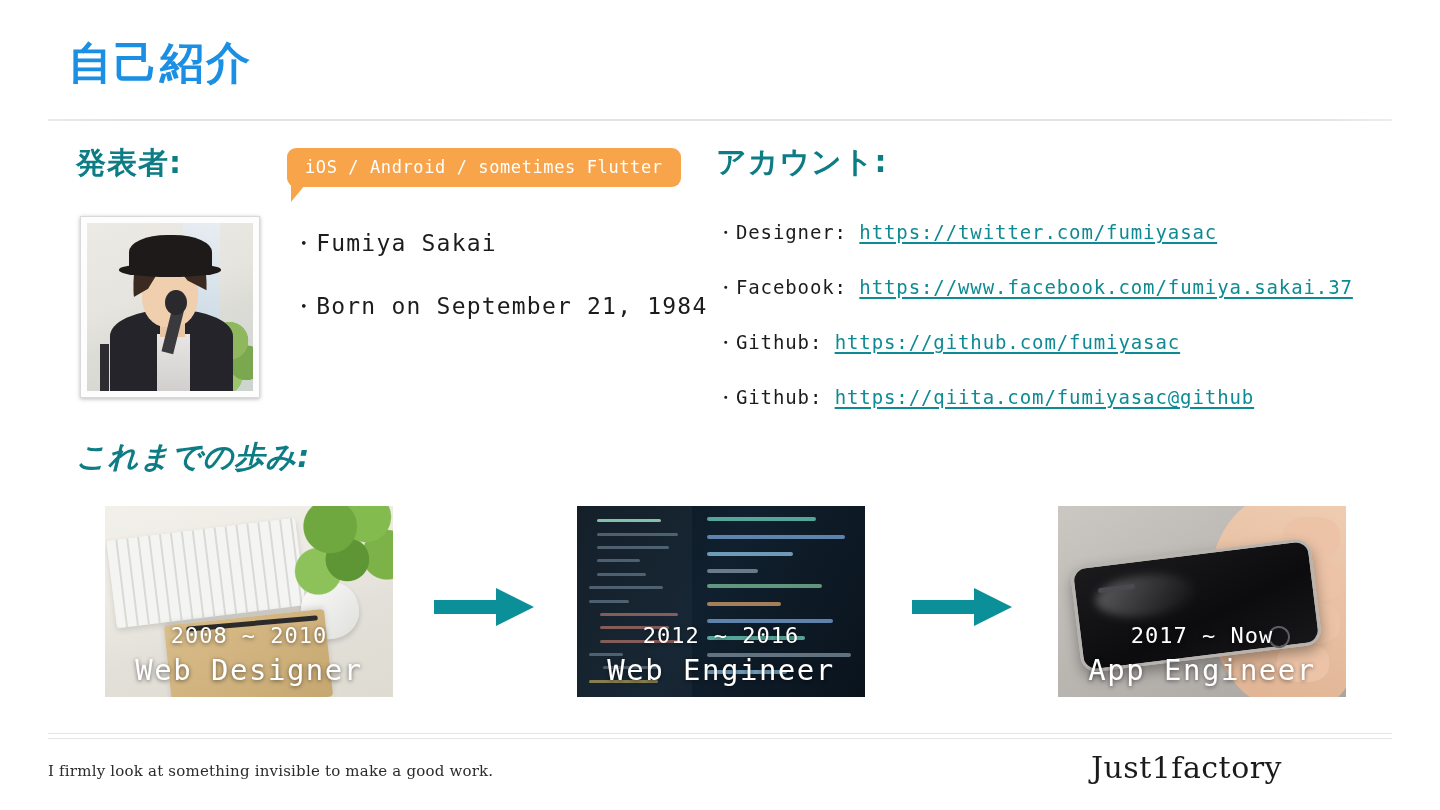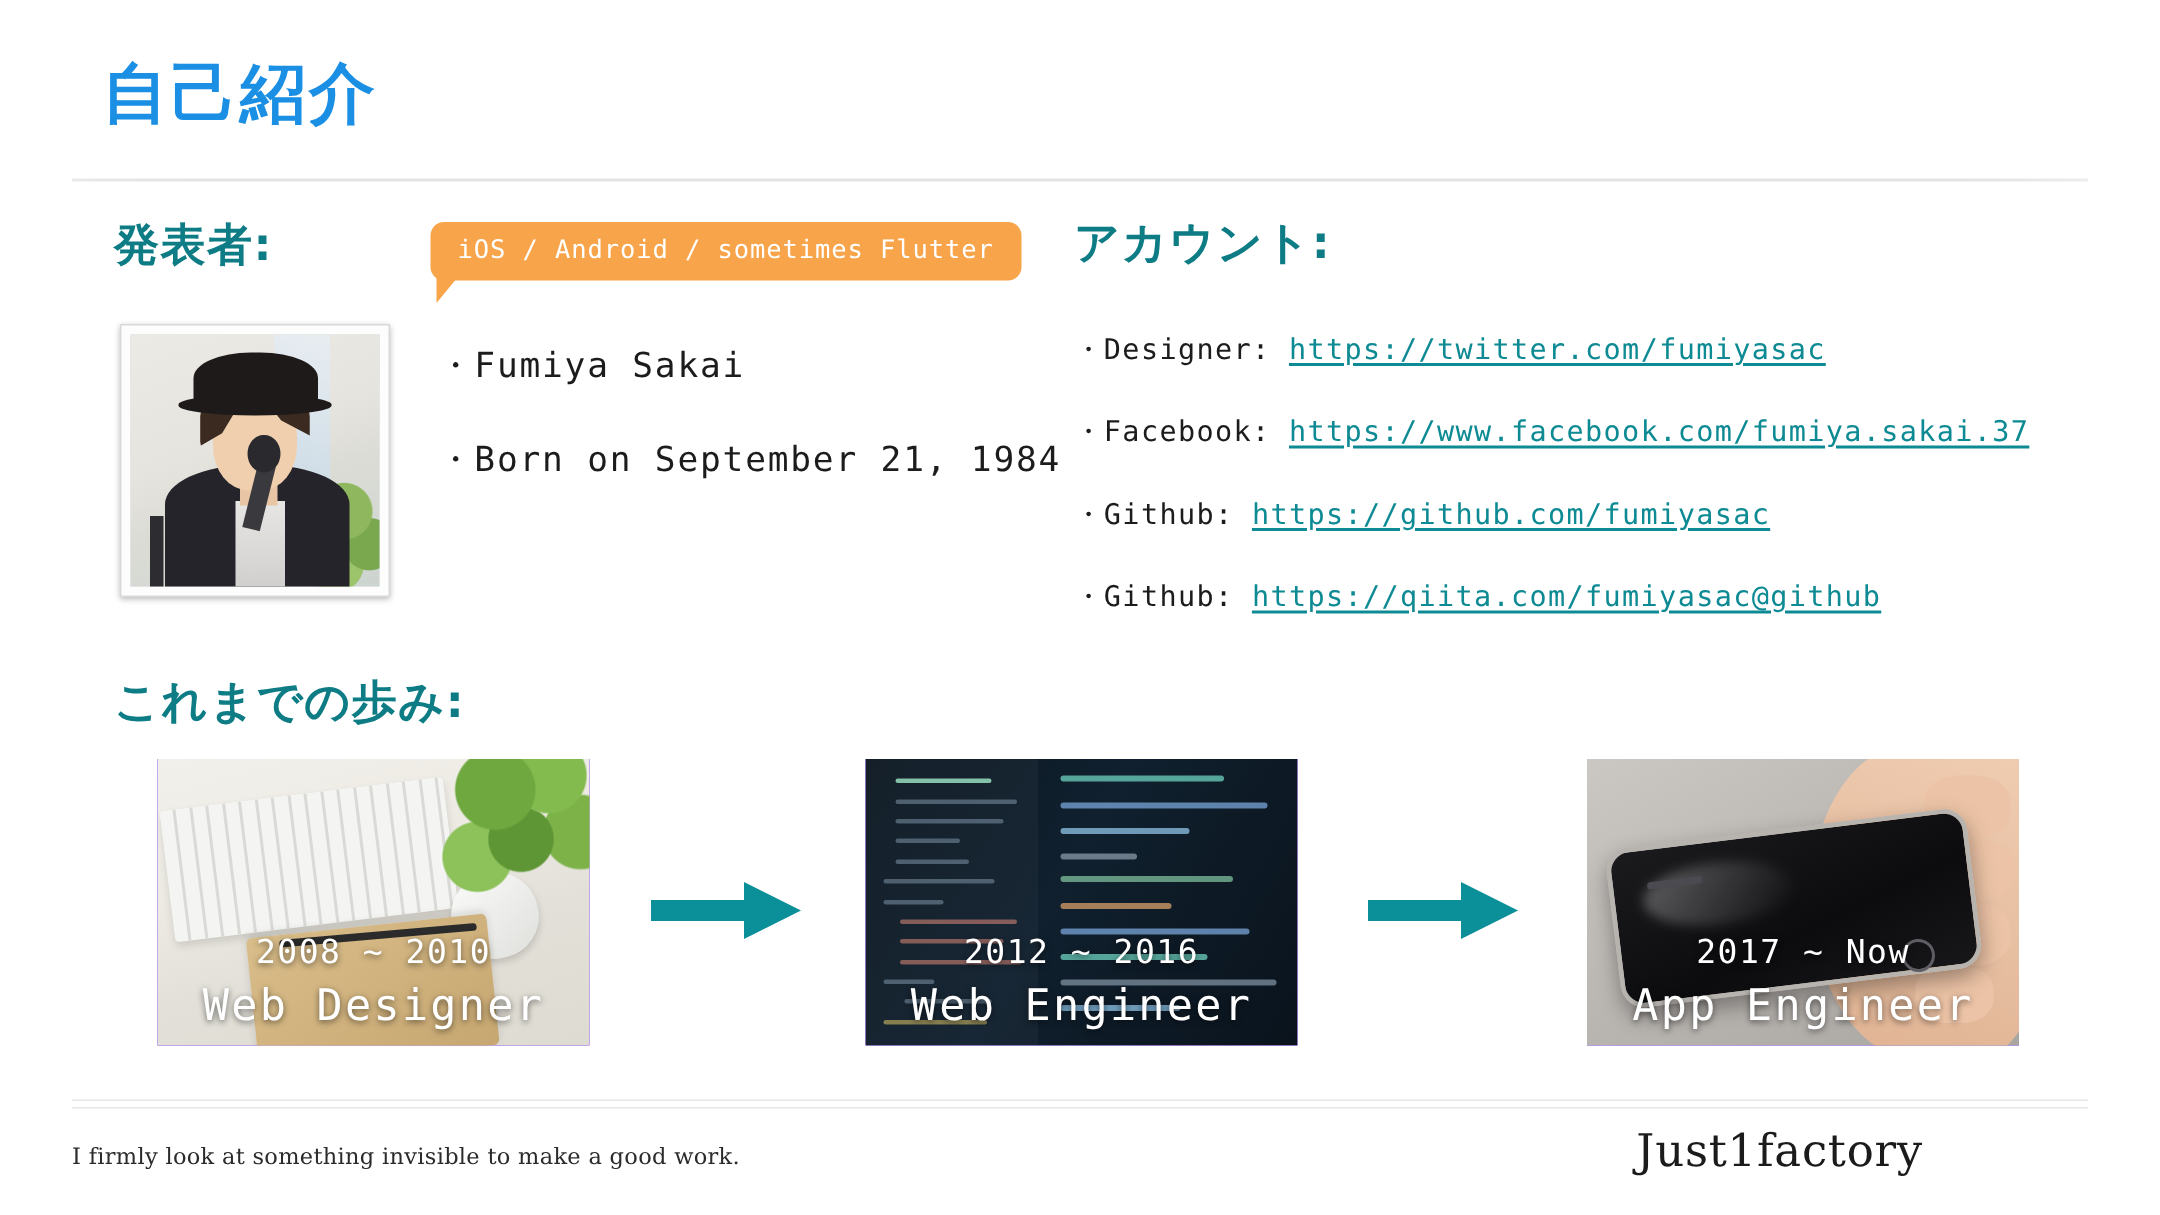--- a/index.html
+++ b/index.html
@@ -26,21 +26,21 @@
 
   
   .sec-head {
     position:absolute;
     font-family:"DejaVu Sans", sans-serif;
     font-size:30px; font-weight:700; letter-spacing:1px;
     color:#0d7c85;
   }
   #head-speaker  { left:76px;  top:143px; }
   #head-account  { left:716px; top:142px; }
-  #head-history  { left:76px;  top:448px; }
+  #head-history  { left:76px;  top:437px;font-style:italic; }
 
   
   .bubble-wrap { position:absolute; left:287px; top:148px; }
   .bubble {
     position:relative;
     background:#f7a44a; color:#ffffff;
     border-radius:9px;
     padding:9px 18px 10px 18px;
     font-family:"DejaVu Sans Mono", monospace;
     font-size:17px; letter-spacing:0.6px; white-space:nowrap;
@@ -109,21 +109,21 @@
   #list-account .bitem { font-size:19px; letter-spacing:0.9px; margin-bottom:29px; }
   .bitem .dot { color:#1c1c1c; }
   .bitem a, .bitem .link {
     color:#0d8a93; text-decoration:underline;
     text-underline-offset:3px; text-decoration-thickness:1.5px;
   }
 
   
   .tl-card {
     position:absolute; top:506px; width:288px; height:191px;
-    overflow:hidden; background:#6d28d9;
+    overflow:hidden; background:#ec4899;
   }
   #tl-card-0 { left:105px; }
   #tl-card-1 { left:577px; }
   #tl-card-2 { left:1058px; }
   .tl-img { position:absolute; inset:0; }
 
   
   .img-desk  { background:
       linear-gradient(165deg,#f2f0ea 0%,#eceae3 38%,#e2e0d8 62%,#dedbd2 100%); }
   .img-desk .kb {

